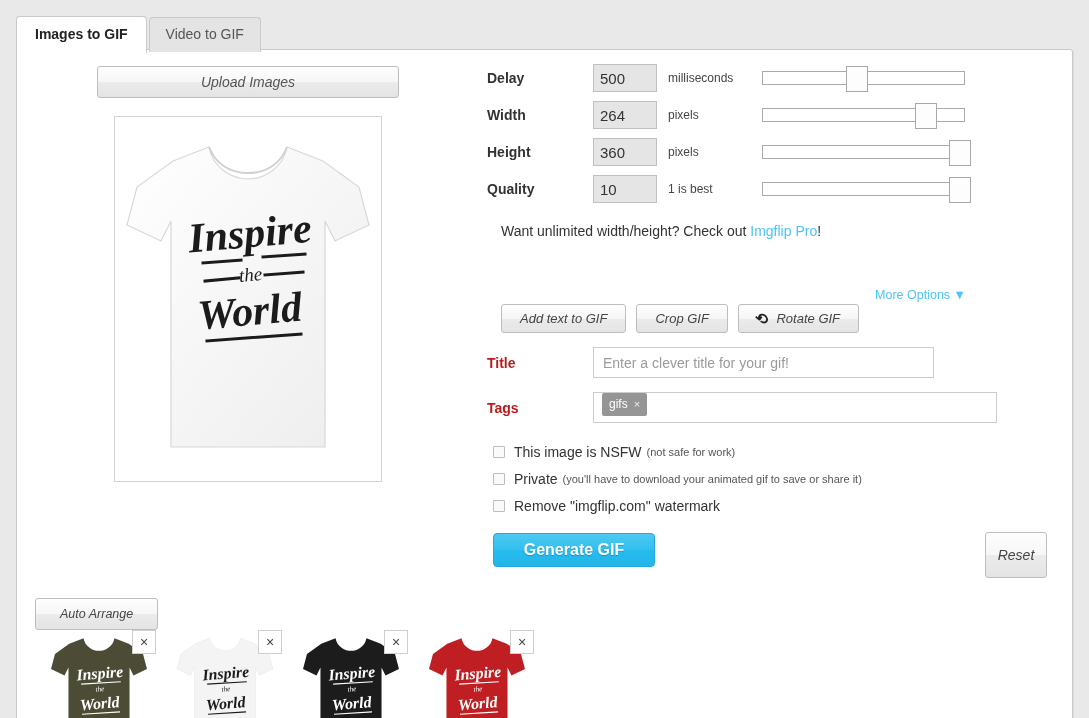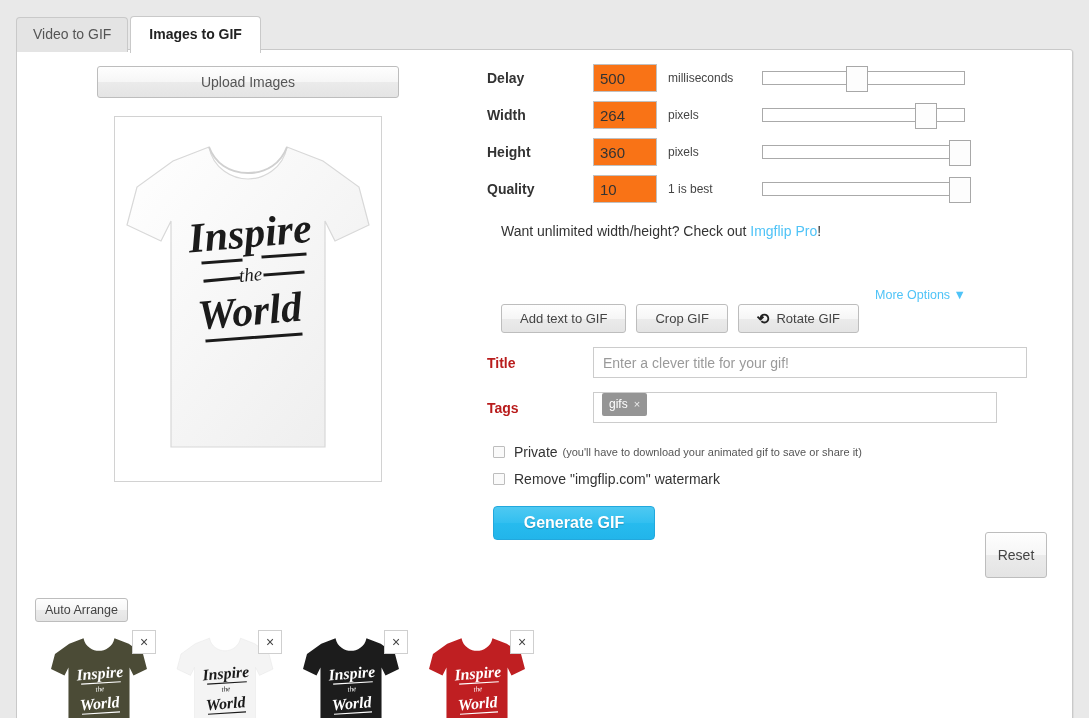--- a/index.html
+++ b/index.html
@@ -58,20 +58,21 @@
   .left-col { position:absolute; left:80px; top:16px; width:380px; }
   .btn {
     font-family:"Liberation Sans", sans-serif;
     font-size:13px;
     color:#444;
     background:linear-gradient(to bottom,#fefefe 0%,#f6f6f6 50%,#ebebeb 51%,#e4e4e4 100%);
     border:1px solid #bdbdbd;
     border-radius:3px;
     cursor:pointer;
     padding:6px 12px;
+    font-style:italic;
   }
   #upload-btn {
     display:block; width:302px; height:32px;
     font-size:14px; color:#555;
     text-align:center;
     padding:0;
   }
   .preview-frame {
     margin-top:18px;
     width:268px; height:366px;
@@ -89,21 +90,21 @@
   .row { display:flex; align-items:center; height:36px; margin-bottom:1px; }
   .row .lbl {
     width:106px; font-weight:bold; font-size:14px; color:#333;
   }
   .num-input {
     width:64px; height:28px;
     border:1px solid #c0c0c0;
     font-family:"Liberation Sans", sans-serif;
     font-size:15px; color:#333;
     padding:2px 6px;
-    background:#f97316;
+    background:#e5e5e5;
   }
   .unit { font-size:12px; color:#444; margin-left:11px; width:94px; }
   .slider {
     position:relative;
     width:203px; height:14px;
     border:1px solid #aaa;
     background:#fff;
     cursor:pointer;
   }
   .slider .handle {
@@ -123,21 +124,21 @@
   .btn-row .btn { height:29px; padding:0 18px; font-size:13px; display:flex; align-items:center;margin-top:48px; }
   .rot-icon {
     display:inline-block; margin-right:7px; font-size:15px;
     font-weight:bold; color:#222; line-height:1; transform:scaleX(-1);
   }
   .more-opts { color:#4fc3f7; font-size:12.5px; cursor:pointer; margin-left:6px; }
 
   .field-row { display:flex; align-items:center; margin-top:14px; }
   .field-row .lbl { width:106px; font-weight:bold; font-size:14px; color:#b91c1c; }
   .text-input {
-    width:434px; height:31px;
+    width:341px; height:31px;
     border:1px solid #ccc;
     font-family:"Liberation Sans", sans-serif;
     font-size:14px; color:#333;
     padding:3px 9px;
     background:#fff;
   }
   .text-input::placeholder { color:#9a9a9a; }
   .tags-box {
     width:404px; height:31px;
     border:1px solid #ccc;
@@ -189,21 +190,21 @@
   .arrange-head {
     position:absolute; left:18px; top:528px; width:1020px;
     display:flex; align-items:center; gap:12px;
   }
   .arrange-head .line { flex:1; height:1px; background:#ddd; }
   .arrange-head .title { font-size:14px; color:#444; white-space:nowrap; }
   .arrange-head .line.short { flex:0 0 110px; }
 
   #auto-arrange-btn {
     position:absolute; left:18px; top:548px;
-    height:24px; font-size:12.5px; padding:0 9px;
+    height:32px; font-size:12.5px; padding:0 24px;
   }
 
   .thumbs { position:absolute; left:18px; top:575px; display:flex; }
   .thumb-cell { position:relative; width:126px; height:125px; }
   .thumb-img {
     position:absolute; left:14px; top:6px;
     width:100px; height:115px;
   }
   .thumb-x {
     position:absolute; right:5px; top:5px;
@@ -212,22 +213,22 @@
     background:#fff;
     display:flex; align-items:center; justify-content:center;
     font-size:14px; color:#444; cursor:pointer;
     z-index:3;
   }
 </style>
 </head>
 <body>
 
 <div class="tabbar">
+  <div class="tab active">Images to GIF</div>
   <div class="tab">Video to GIF</div>
-  <div class="tab active">Images to GIF</div>
 </div>
 
 <div class="panel">
 
   <div class="left-col">
     <button class="btn" id="upload-btn">Upload Images</button>
 
     <div class="preview-frame">
       <div class="shirt-wrap">
         <svg width="250" height="340" viewBox="0 0 250 340">
@@ -327,20 +328,25 @@
           <span>gifs</span>
           <span class="x">×</span>
         </span>
       </div>
     </div>
 
     
     <div class="checks">
       <div class="check-row">
         <span class="cb"></span>
+        <span class="main">This image is NSFW</span>
+        <span class="sub">(not safe for work)</span>
+      </div>
+      <div class="check-row">
+        <span class="cb"></span>
         <span class="main">Private</span>
         <span class="sub">(you'll have to download your animated gif to save or share it)</span>
       </div>
       <div class="check-row">
         <span class="cb"></span>
         <span class="main">Remove "imgflip.com" watermark</span>
       </div>
     </div>
 
     <button id="generate-btn">Generate GIF</button>

